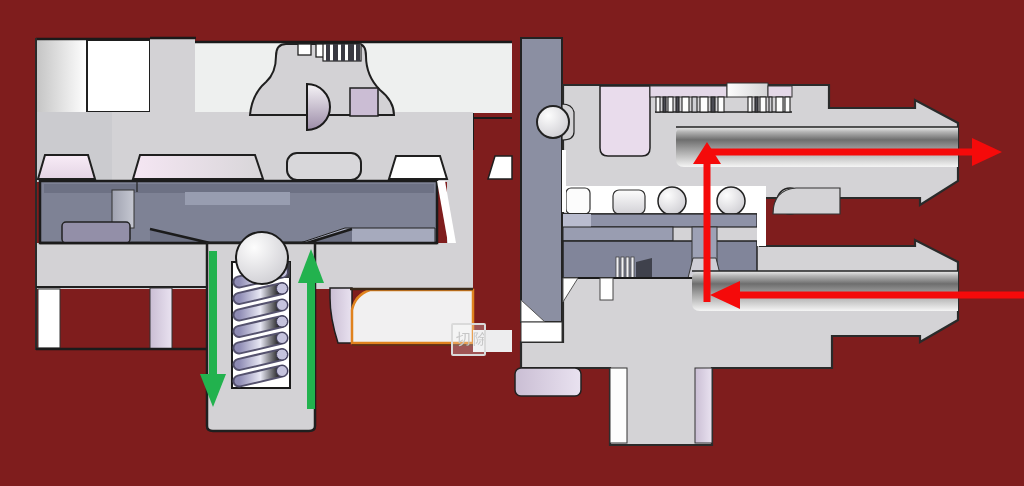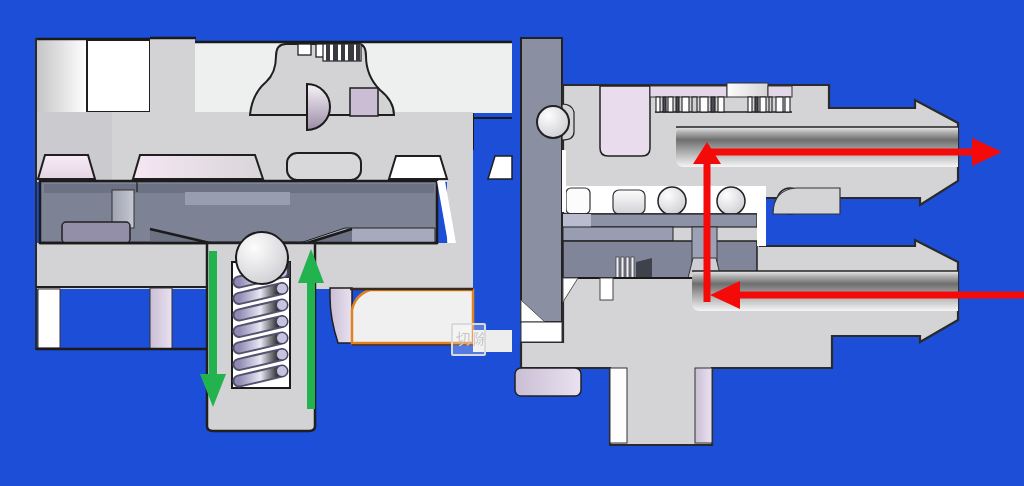--- a/index.html
+++ b/index.html
@@ -1,16 +1,16 @@
 <!DOCTYPE html>
 <html><head>
 <meta charset="utf-8">
 <style>
   html,body{margin:0;padding:0;background:#fff;}
-  #canvas{position:relative;width:1024px;height:486px;background:#1d4ed8;overflow:hidden;
+  #canvas{position:relative;width:1024px;height:486px;background:#7f1d1d;overflow:hidden;
           font-family:"DejaVu Sans","Liberation Sans",sans-serif;}
   #canvas svg{position:absolute;left:0;top:0;}
   .wm{position:absolute;left:451px;top:323px;width:28px;height:29px;border:2px solid #dadada;
       border-radius:2px;overflow:hidden;color:#c6c6c6;font-size:15px;line-height:29px;
       padding-left:3px;letter-spacing:2px;background:rgba(255,255,255,.25);white-space:nowrap;}
 </style>
 </head>
 <body>
 
 <div id="canvas">

